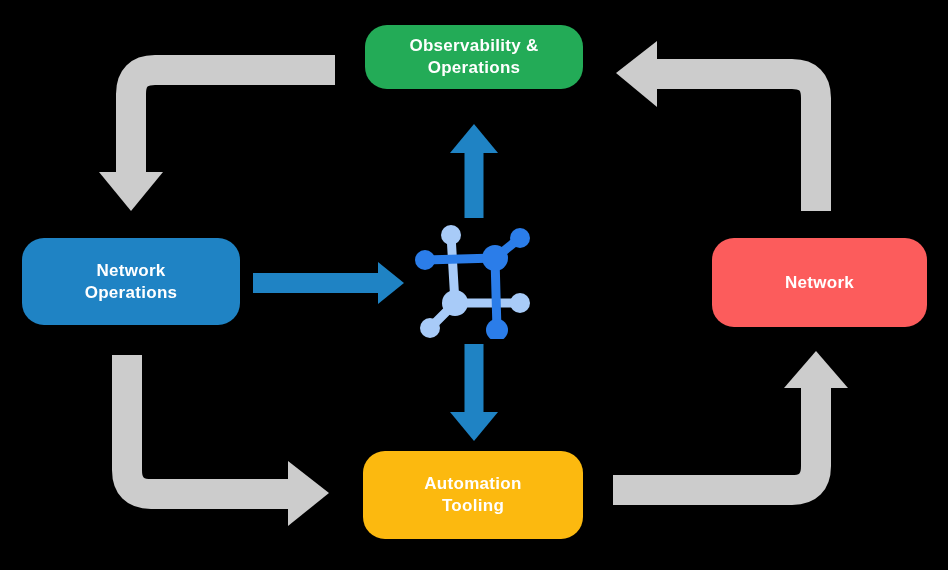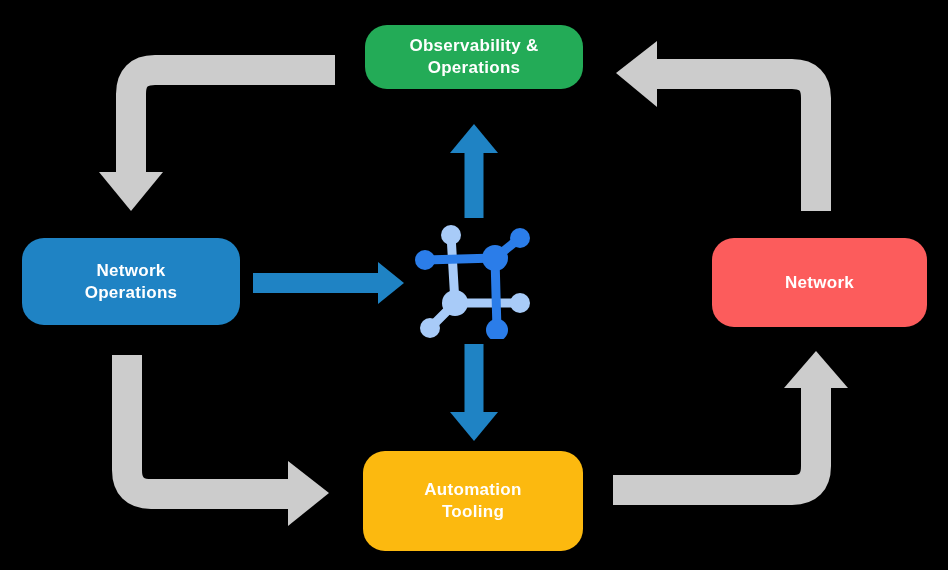--- a/index.html
+++ b/index.html
@@ -39,21 +39,21 @@
     color: #ffffff;
     font-size: 17px;
     font-weight: 600;
     letter-spacing: 0.3px;
     line-height: 22px;
     text-align: center;
   }
   #node-observability   { left: 365px; top: 25px;  width: 218px; height: 64px; }
   #node-operations      { left: 22px;  top: 238px; width: 218px; height: 87px; }
   #node-infrastructure  { left: 712px; top: 238px; width: 215px; height: 89px; }
-  #node-automation      { left: 363px; top: 451px; width: 220px; height: 100px; }
+  #node-automation      { left: 363px; top: 451px; width: 220px; height: 88px; }
 </style>
 </head>
 <body>
 
 <div id="canvas">
 
   <svg id="arrow-layer" viewBox="0 0 948 570" xmlns="http://www.w3.org/2000/svg">
 
     <g>
       <path d="M 335,70 L 155,70 Q 131,70 131,94 L 131,173" fill="none" stroke-width="30" stroke-linecap="butt" stroke="#cccccc"></path>

